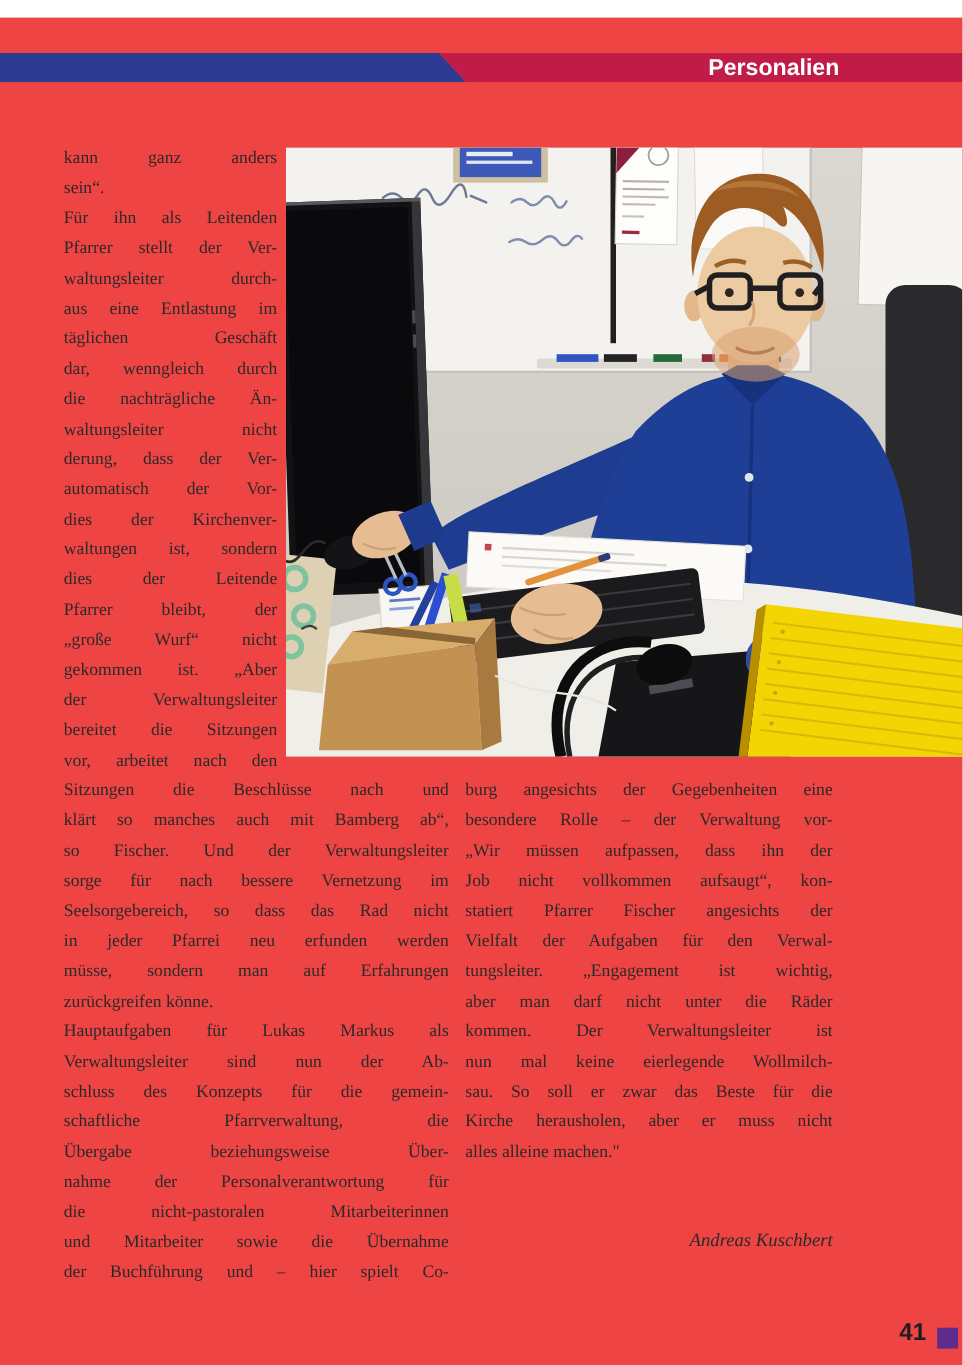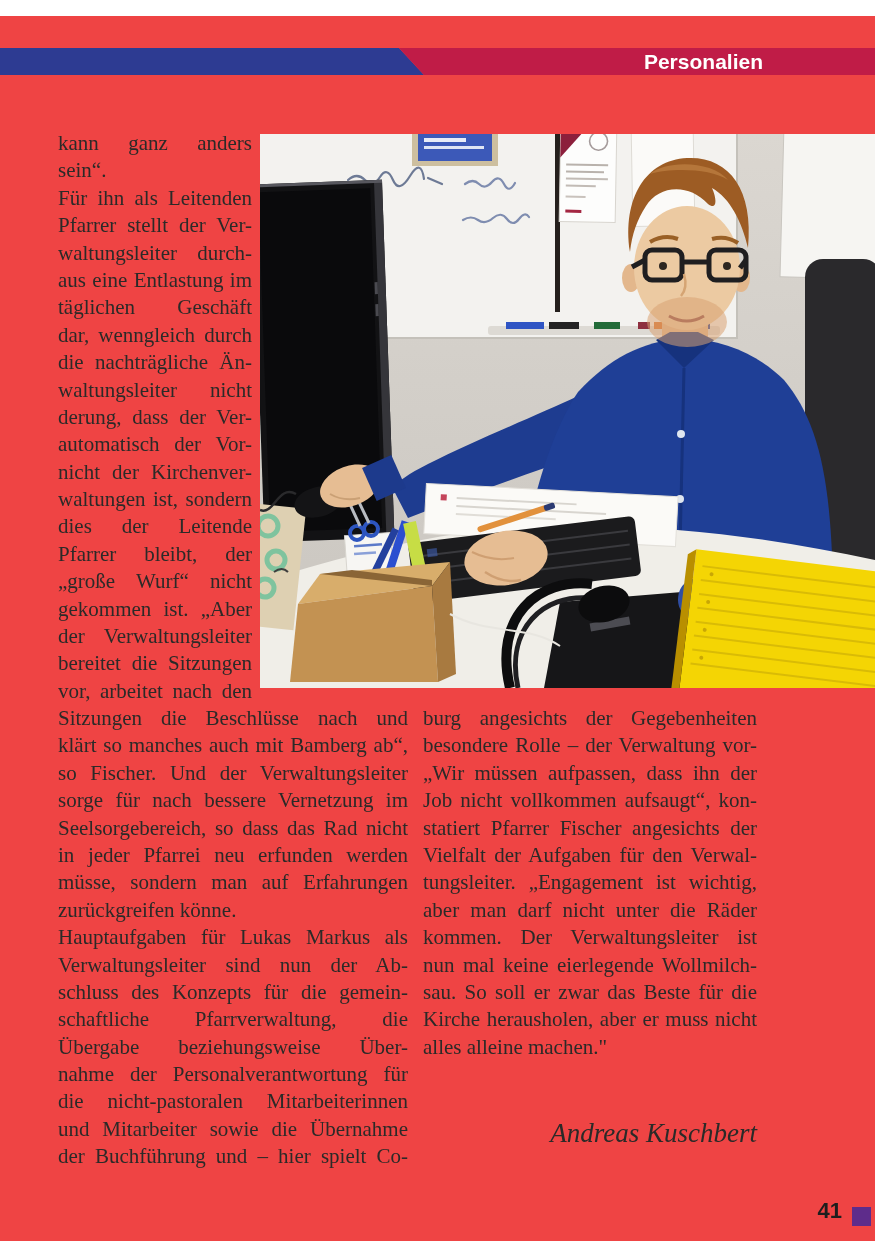--- a/index.html
+++ b/index.html
@@ -9,28 +9,28 @@
   .header-bar{position:absolute;left:0;top:32px;width:875px;height:27px;}
   .bar-blue{position:absolute;left:0;top:0;width:440px;height:27px;background:#2d3b92;
             clip-path:polygon(0 0,399px 0,424px 100%,0 100%);}
   .bar-red{position:absolute;left:0;top:0;width:875px;height:27px;background:#c01c47;
            clip-path:polygon(399px 0,100% 0,100% 100%,424px 100%);}
   .header-title{position:absolute;right:112px;top:0;height:27px;line-height:27px;
                 font-family:"Liberation Sans",sans-serif;font-weight:bold;font-size:21px;color:#ffffff;}
   
   .photo{position:absolute;left:260px;top:118px;width:615px;height:554px;overflow:hidden;}
   
-  .col{position:absolute;font-size:21px;line-height:27.4px;}
+  .col{position:absolute;font-size:16px;line-height:27.4px;}
   .col .tline{text-align:justify;text-align-last:justify;white-space:normal;overflow:hidden;height:27.4px;}
   .col .tlast{text-align-last:left;}
   .col-narrow{left:58px;top:114px;width:194px;}
   .col-wide{left:58px;top:689px;width:350px;}
   .col-right{left:423px;top:689px;width:334px;}
   .byline{position:absolute;left:423px;top:1102px;width:334px;text-align:right;
-          font-style:italic;font-size:27px;color:#2b2a28;}
+          font-style:italic;font-size:17px;color:#2b2a28;}
   
   .pagenum{position:absolute;right:33px;top:1182px;font-family:Liberation Sans, sans-serif;
            font-weight:bold;font-size:22px;color:#1e1e1e;}
   .pagemark{position:absolute;right:4px;top:1191px;width:19px;height:19px;background:#5e2c8b;}
 </style>
 </head>
 <body>
 
 <div class="page">
 
@@ -243,21 +243,21 @@
         <div class="tline">Für ihn als Leitenden</div>
         <div class="tline">Pfarrer stellt der Ver-</div>
         <div class="tline">waltungsleiter durch-</div>
         <div class="tline">aus eine Entlastung im</div>
         <div class="tline">täglichen Geschäft</div>
         <div class="tline">dar, wenngleich durch</div>
         <div class="tline">die nachträgliche Än-</div>
         <div class="tline">waltungsleiter nicht</div>
         <div class="tline">derung, dass der Ver-</div>
         <div class="tline">automatisch der Vor-</div>
-        <div class="tline">nicht der Kirchenver-</div>
+        <div class="tline">dies der Kirchenver-</div>
         <div class="tline">waltungen ist, sondern</div>
         <div class="tline">dies der Leitende</div>
         <div class="tline">Pfarrer bleibt, der</div>
         <div class="tline">„große Wurf“ nicht</div>
         <div class="tline">gekommen ist. „Aber</div>
         <div class="tline">der Verwaltungsleiter</div>
         <div class="tline">bereitet die Sitzungen</div>
         <div class="tline">vor, arbeitet nach den</div>
       </div>
     </div>

